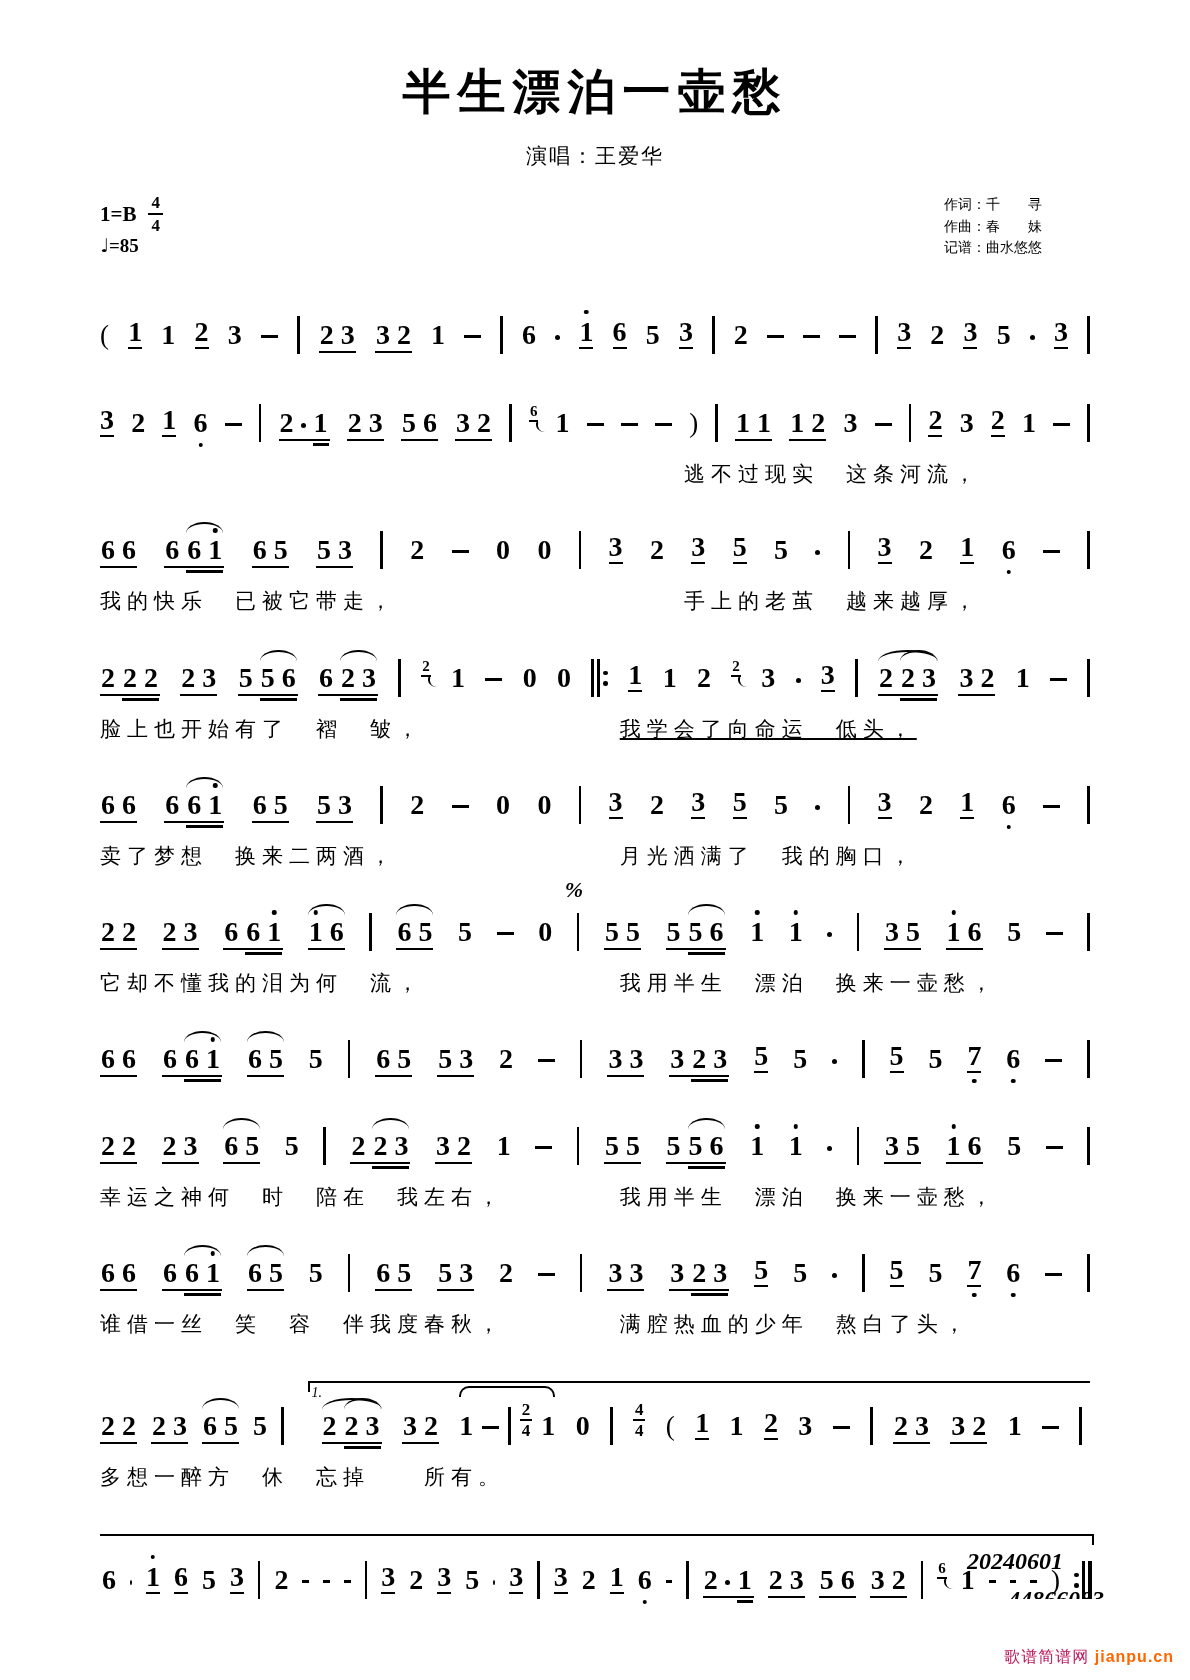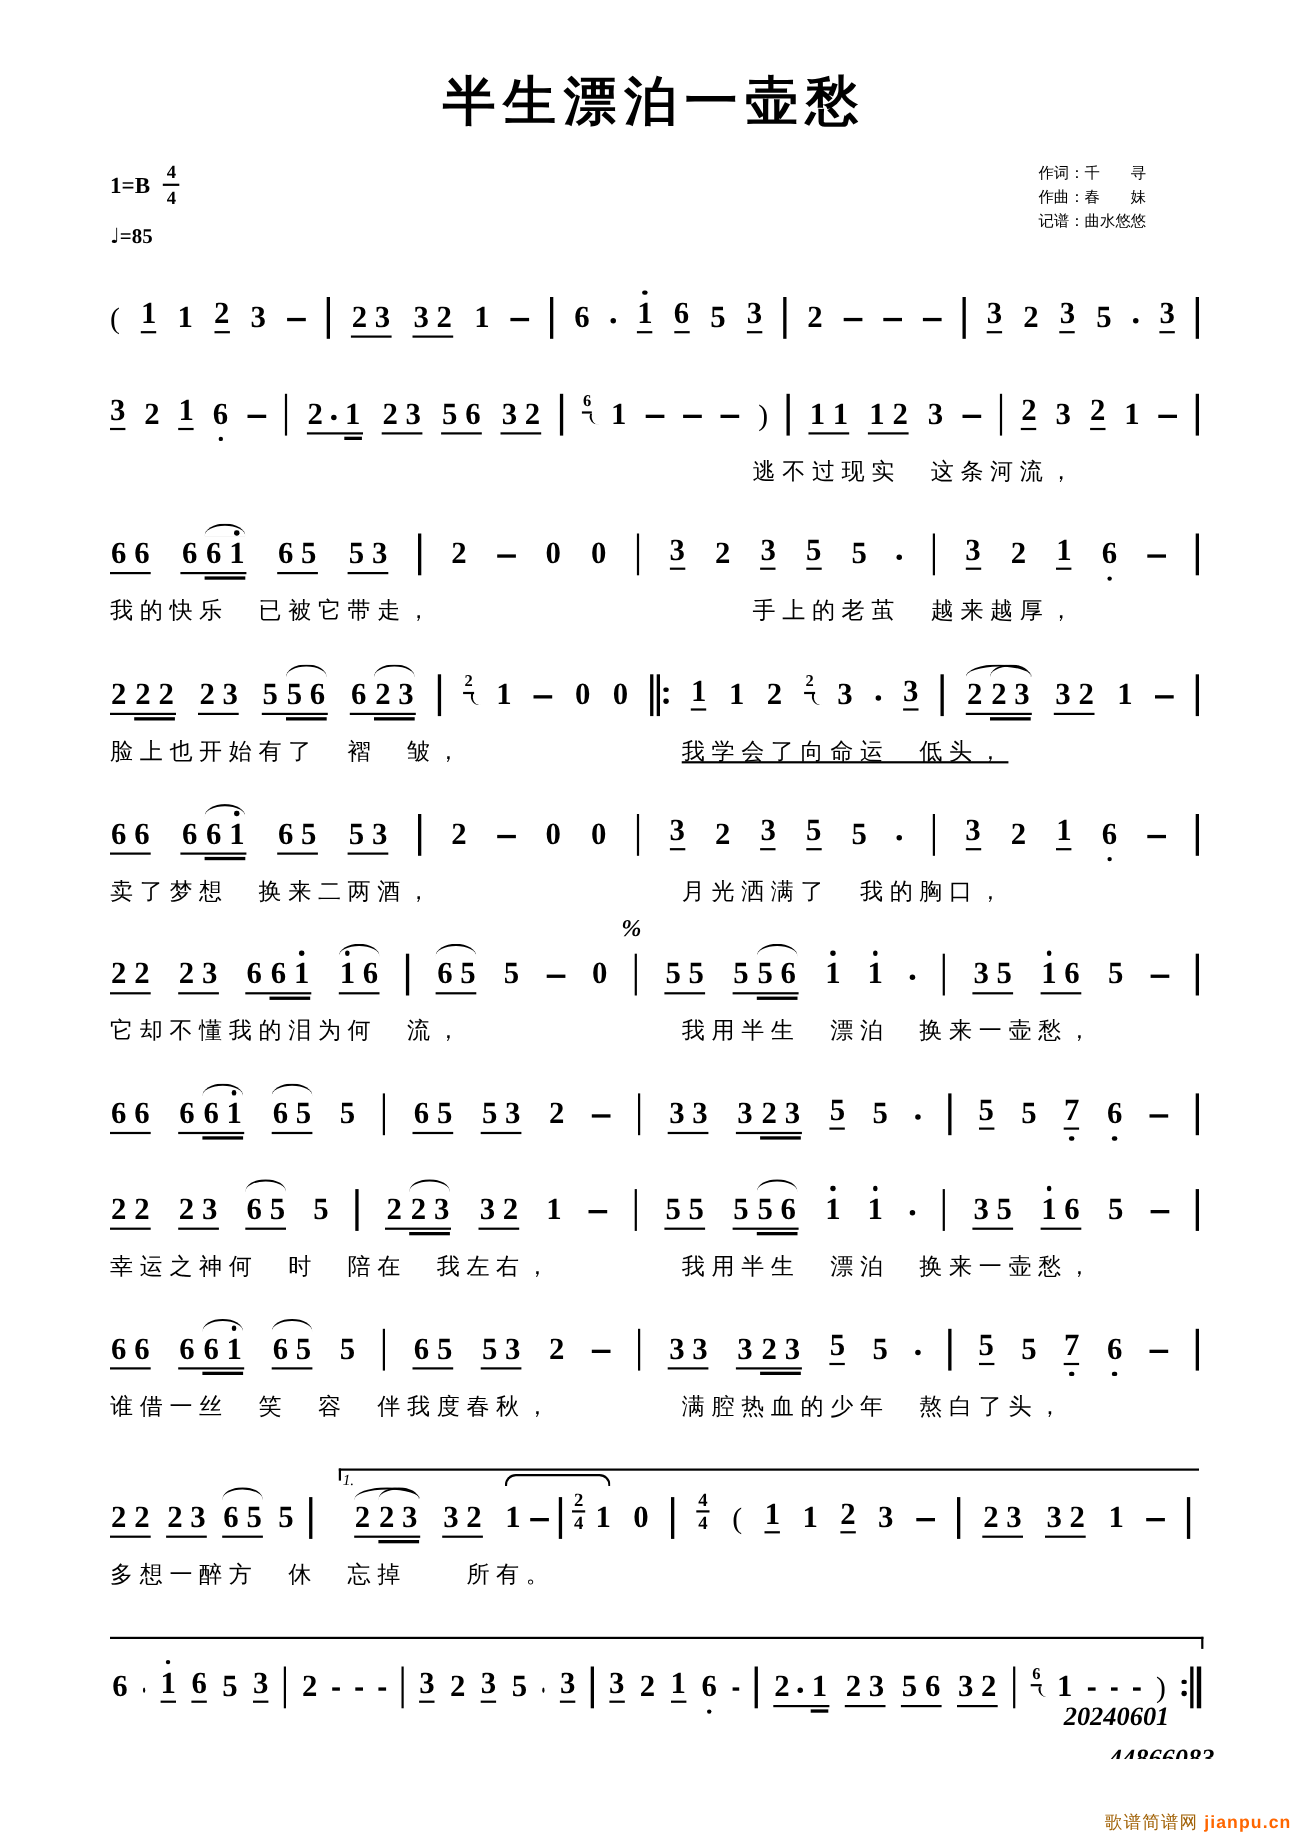--- a/index.html
+++ b/index.html
@@ -8,21 +8,21 @@
   .inner{margin:0 100px;}
 
   
   .title{margin:60px 0 0;text-align:center;font-size:48px;font-weight:700;letter-spacing:7px;}
   .subtitle{margin-top:18px;text-align:center;font-size:21px;letter-spacing:2px;}
   .inforow{display:flex;justify-content:space-between;align-items:flex-start;margin-top:24px;height:96px;}
   .keyblock{font-size:21px;font-weight:700;}
   .keyline{display:flex;align-items:center;}
   .tsbig{display:inline-flex;flex-direction:column;align-items:center;line-height:1;font-size:17px;margin-left:12px;}
   .tsbig .num{border-bottom:2px solid #000;padding:0 3px 2px;margin-bottom:2px;}
-  .tempo{margin-top:16px;font-size:19px;font-weight:700;}
+  .tempo{font-size:19px;font-weight:700;}
   .qnote{font-family:"DejaVu Sans",sans-serif;font-weight:400;}
   .credits{font-size:14px;line-height:1.55;margin-right:48px;}
 
   
   #score{margin-top:6px;}
   .system{margin-bottom:19px;}
   .noterow{display:flex;justify-content:space-between;align-items:flex-end;
            padding:20px 0 15px;column-gap:14px;}
   .sys12 .noterow{width:73%;}
   .note{position:relative;font-size:28px;font-weight:700;line-height:1;}
@@ -66,29 +66,30 @@
   .vline::after{content:"";position:absolute;right:0;top:-2px;height:11px;border-right:2.5px solid #000;}
   .lyr{position:relative;height:32px;margin-top:8px;font-size:21px;letter-spacing:6px;}
   .lseg{position:absolute;top:0;white-space:nowrap;}
 
   
   .dateblock{position:absolute;top:1548px;right:127px;font:italic 700 24px "Liberation Serif",serif;}
   .partialnum{position:absolute;top:1586px;right:86px;height:13px;overflow:hidden;
               font:italic 700 24px "Liberation Serif",serif;}
   .wm{position:absolute;right:16px;bottom:12px;font-size:16px;letter-spacing:1px;
       font-family:"Liberation Sans",sans-serif;}
-  .wm .site{color:#a16207;margin-top:22px;}
+  .wm .site{color:#be185d;margin-top:22px;}
   .wm .dom{color:#ff6600;font-weight:700;}
 </style>
 </head>
 <body>
 
 <div class="page">
   <div class="inner">
     <h1 class="title">半生漂泊一壶愁</h1>
+    <div class="subtitle">演唱：王爱华</div>
 
     <div class="inforow">
       <div class="keyblock">
         <div class="keyline">
           <span>1=B</span>
           <span class="tsbig">
             <span class="num">4</span>
             <span>4</span>
           </span>
         </div>

